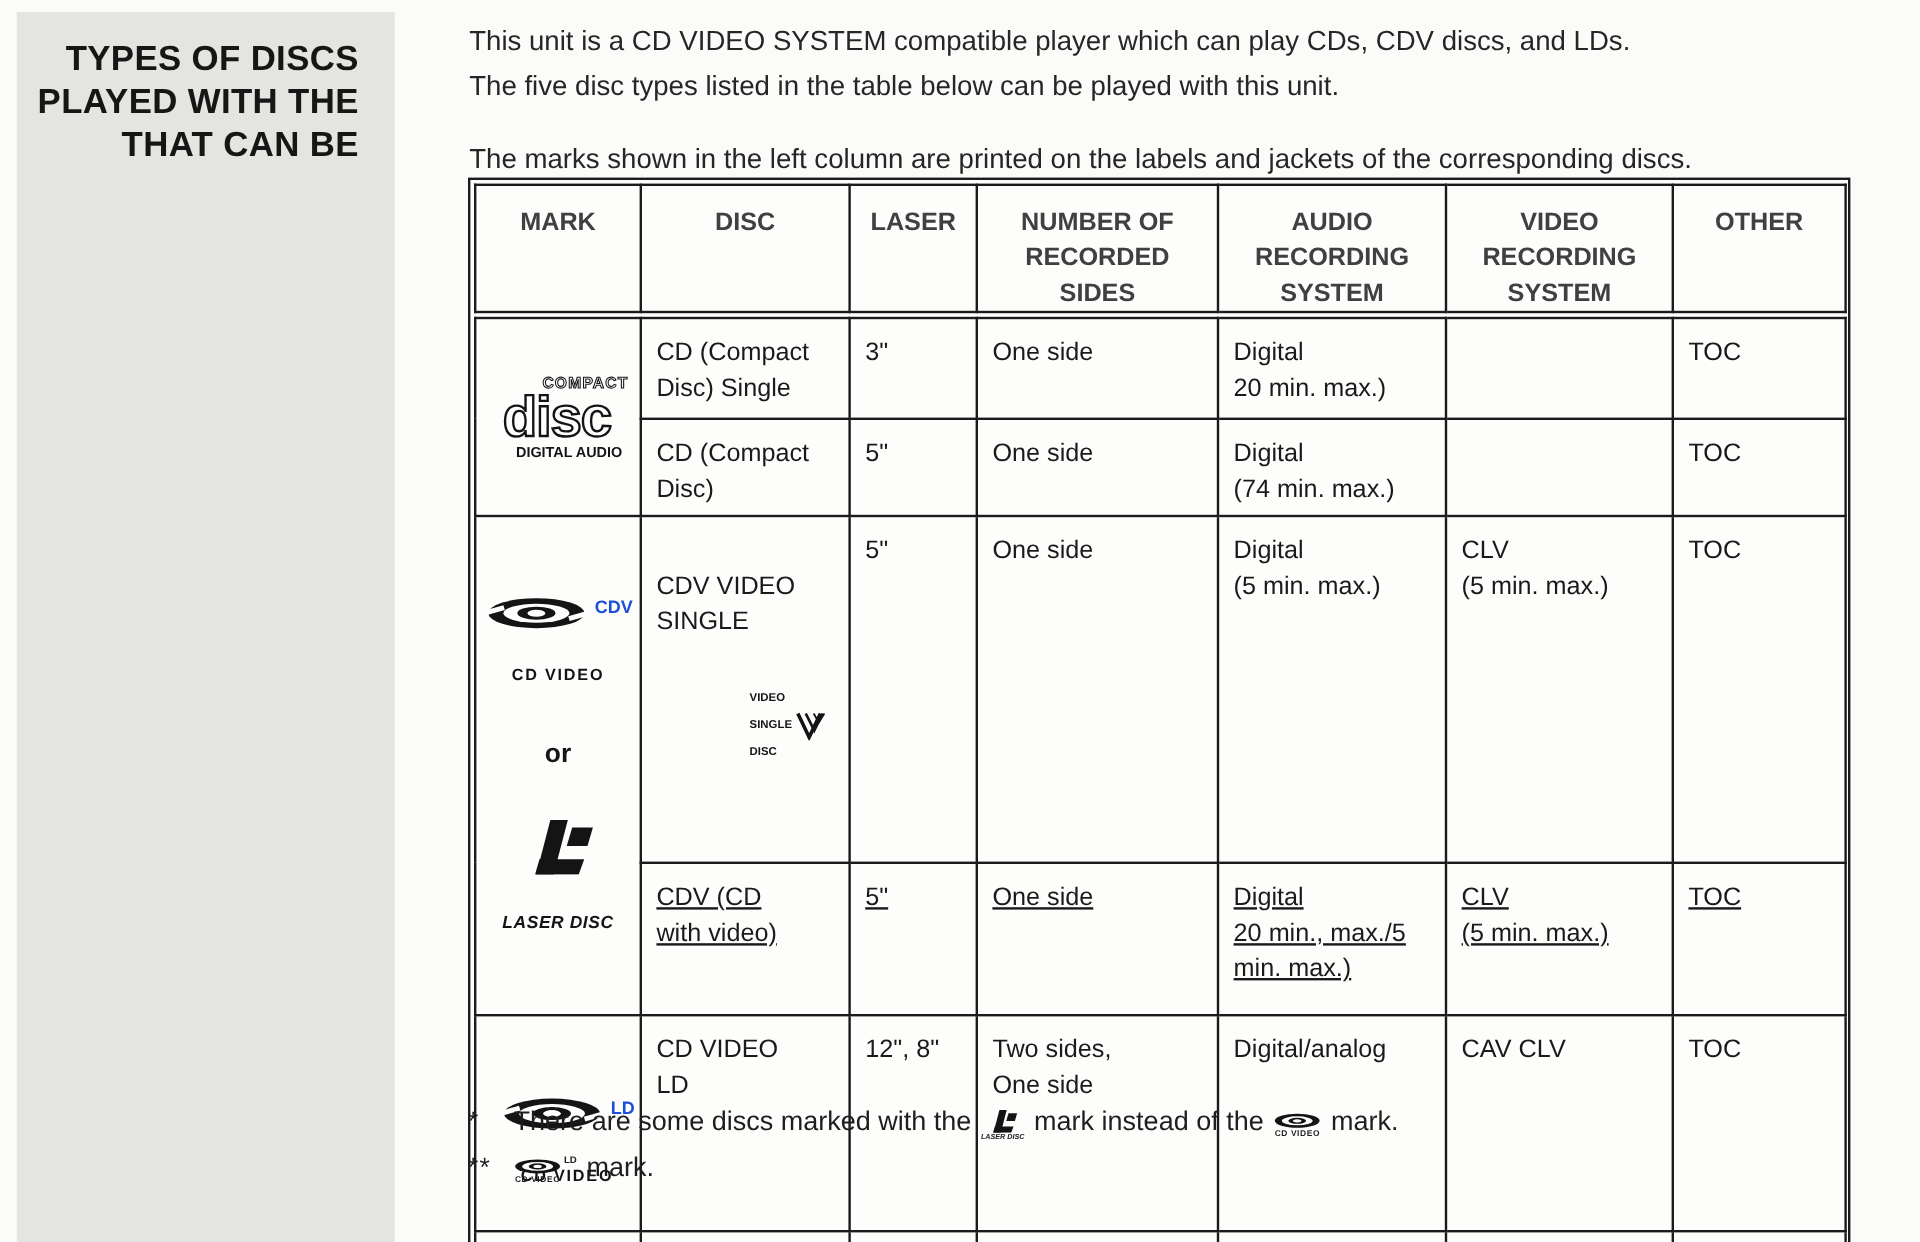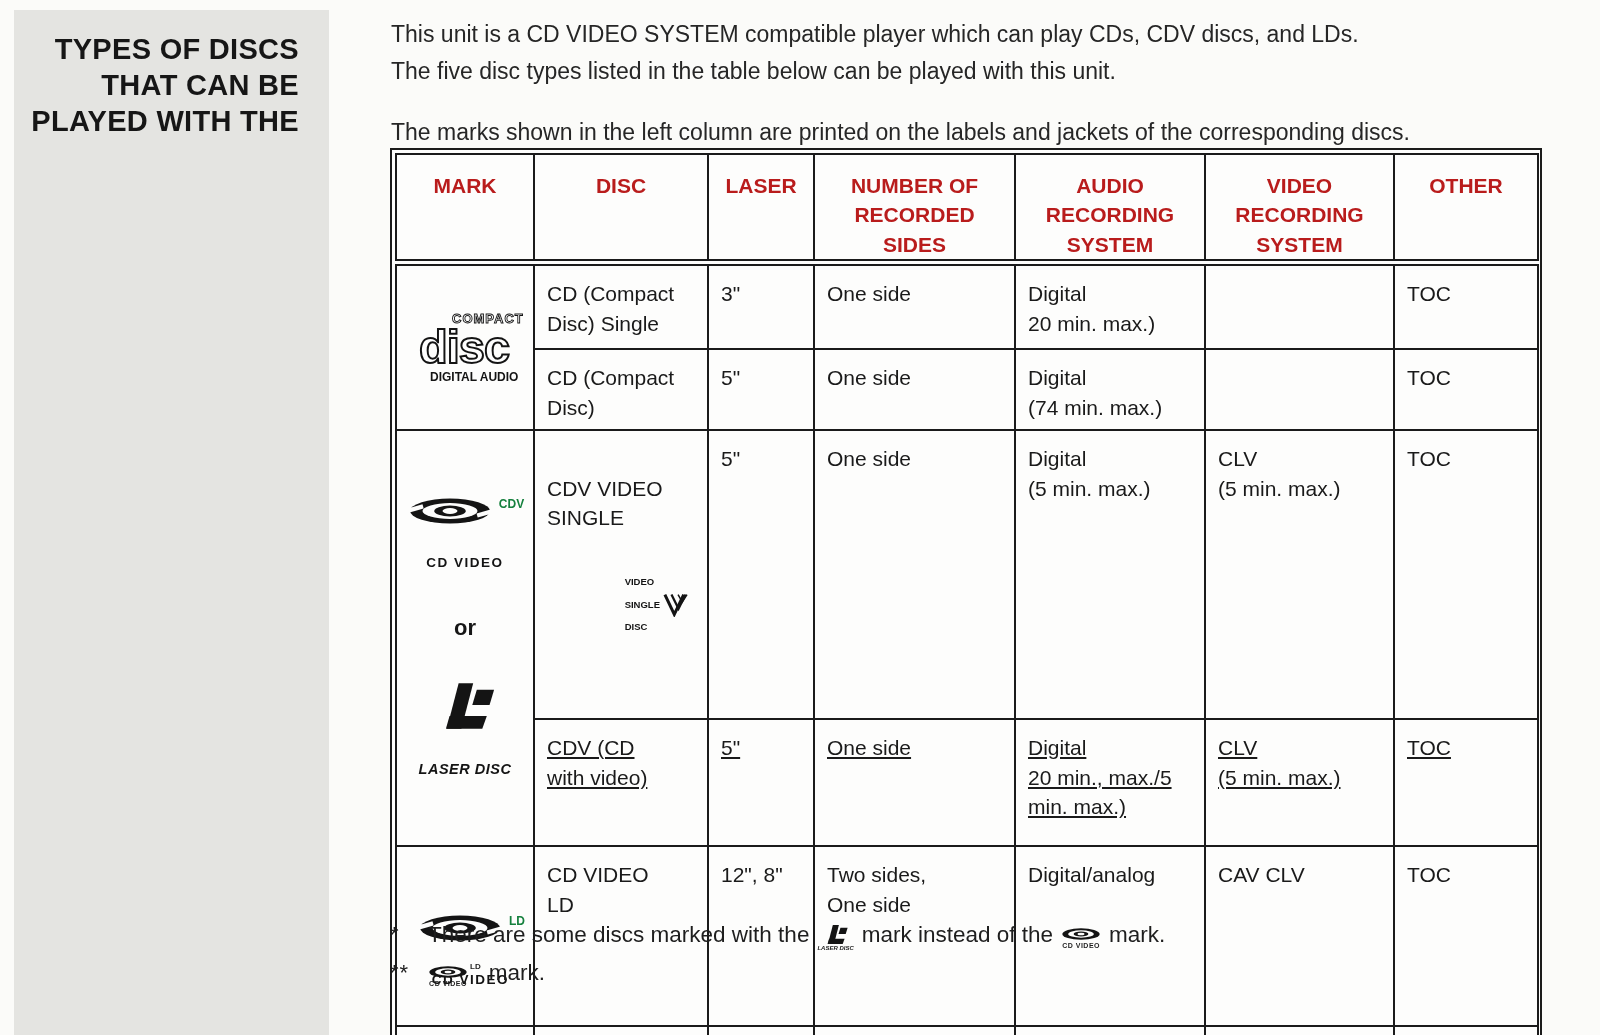--- a/index.html
+++ b/index.html
@@ -15,41 +15,41 @@
   .intro{position:absolute;left:391px;top:16px;width:1168px;font-size:23px;line-height:1.62;color:#262626;}
   .intro .l3{margin-top:23px;}
 
   
   .tblwrap{position:absolute;left:390px;top:148px;width:1152px;border:2px solid #1b1b1b;
         padding:3px;box-sizing:border-box;background:#fdfdfc;}
   table{border-collapse:collapse;table-layout:fixed;width:100%;}
   .head-tbl{margin-bottom:3px;}
   th,td{border:2px solid #1b1b1b;box-sizing:border-box;overflow:hidden;}
   th{font-size:21px;font-weight:bold;text-align:center;vertical-align:top;
-     padding:16px 4px 0;white-space:pre-line;line-height:1.4;color:#b91c1c;border-radius:27px;}
+     padding:16px 4px 0;white-space:pre-line;line-height:1.4;color:#404040;border-radius:27px;}
   td{font-size:21px;vertical-align:top;text-align:left;padding:13px 12px 6px;
      white-space:pre-line;line-height:1.42;color:#1a1a1a;}
   td.mark{vertical-align:middle;text-align:center;padding:6px 19px;}
   .head-tbl tr{height:106px;}
   tr.r1{height:84px;} tr.r2{height:70px;} tr.r3{height:104px;}
   tr.r4{height:104px;text-decoration:underline;} tr.r5{height:108px;} tr.r6{height:156px;}
 
   
   .cd-logo-svg{width:112px;height:80px;display:block;margin:0 auto;}
   .cdl-compact{font-family:"Liberation Sans",sans-serif;font-size:13px;font-weight:bold;
      letter-spacing:1px;fill:#fefefe;stroke:#141414;stroke-width:.9;}
   .cdl-disc{font-family:"Liberation Sans",sans-serif;font-size:47px;font-weight:bold;
      letter-spacing:-1px;fill:#fefefe;stroke:#141414;stroke-width:2;}
   .cdl-da{font-family:"Liberation Sans",sans-serif;font-size:12px;font-weight:bold;fill:#141414;}
 
   
   .cdv-block{display:inline-block;text-align:center;}
   .cdv-top{display:flex;align-items:flex-start;justify-content:center;gap:5px;}
   .cdv-ellipse{width:88px;height:30px;}
-  .cdv-tag{font-size:12px;font-weight:bold;margin-top:0;color:#15803d;}
+  .cdv-tag{font-size:15px;font-weight:bold;margin-top:0;color:#1d4ed8;}
   .cdv-caption{font-size:13.5px;font-weight:bold;letter-spacing:1.5px;margin-top:-3px;color:#141414;}
 
   
   .ldblock{display:inline-block;text-align:center;}
   .ld-mark{width:60px;height:46px;display:block;margin:0 auto;}
   .ld-caption{font-style:italic;font-weight:bold;font-size:14.5px;letter-spacing:.5px;color:#141414;}
 
   .markcol{display:flex;flex-direction:column;align-items:center;gap:10px;}
   .or{font-size:22px;font-weight:bold;color:#161616;}
 
@@ -73,22 +73,22 @@
   .mini-tag{font-size:8px;font-weight:bold;}
 </style>
 </head>
 <body>
 
 <div class="page">
 
   <div class="sidebar">
     <div class="sidebar-title">
       <div>TYPES OF DISCS</div>
+      <div>PLAYED WITH THE</div>
       <div>THAT CAN BE</div>
-      <div>PLAYED WITH THE</div>
     </div>
   </div>
 
   <div class="intro">
     <div class="l1">This unit is a CD VIDEO SYSTEM compatible player which can play CDs, CDV discs, and LDs.</div>
     <div class="l2">The five disc types listed in the table below can be played with this unit.</div>
     <div class="l3">The marks shown in the left column are printed on the labels and jackets of the corresponding discs.</div>
   </div>
 
   <div class="tblwrap">

